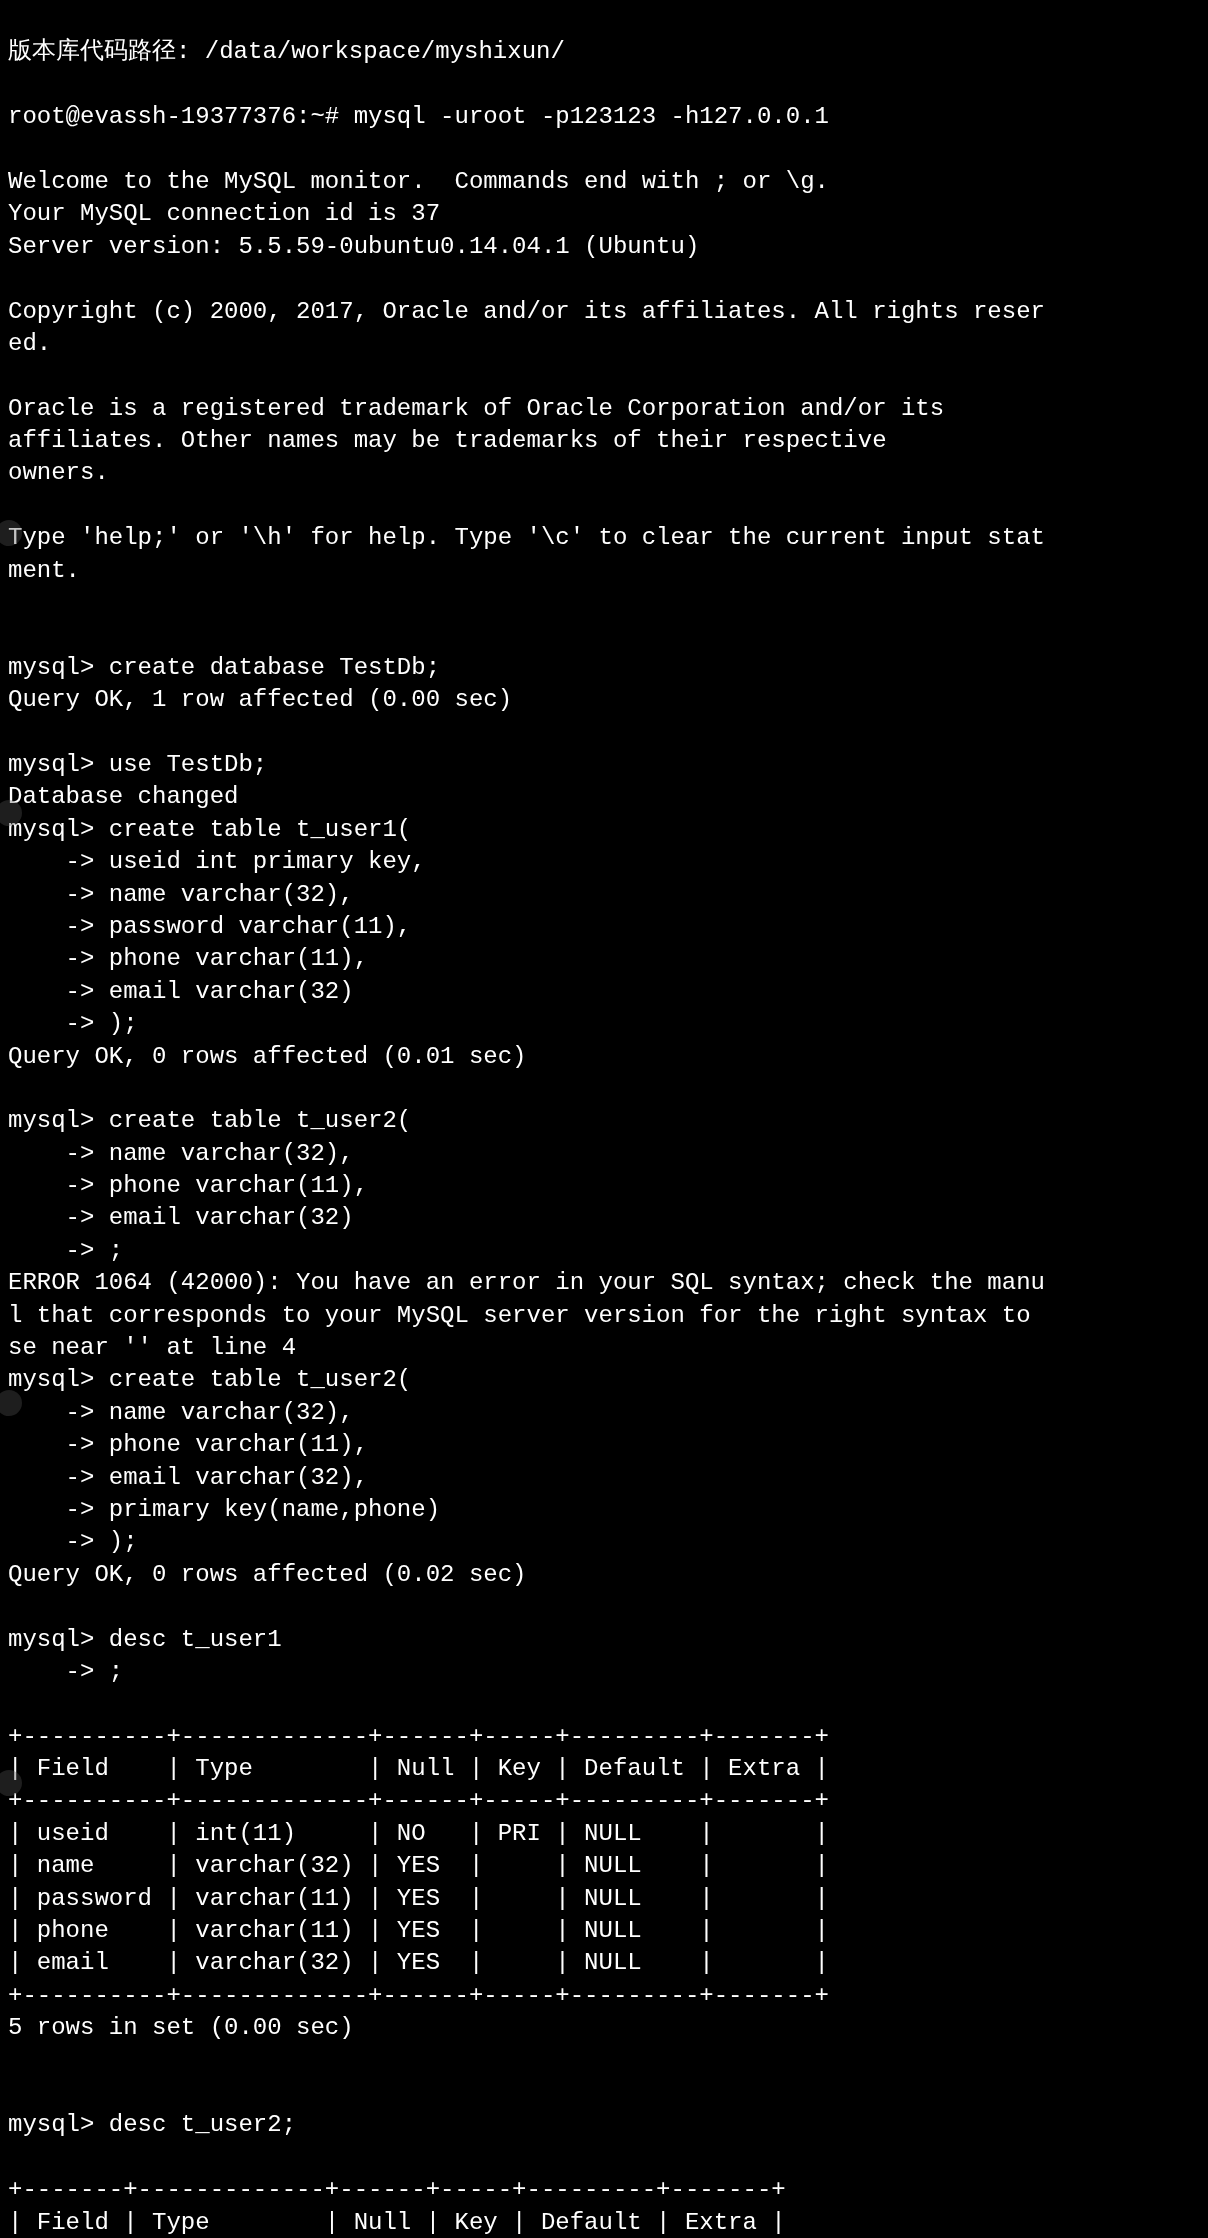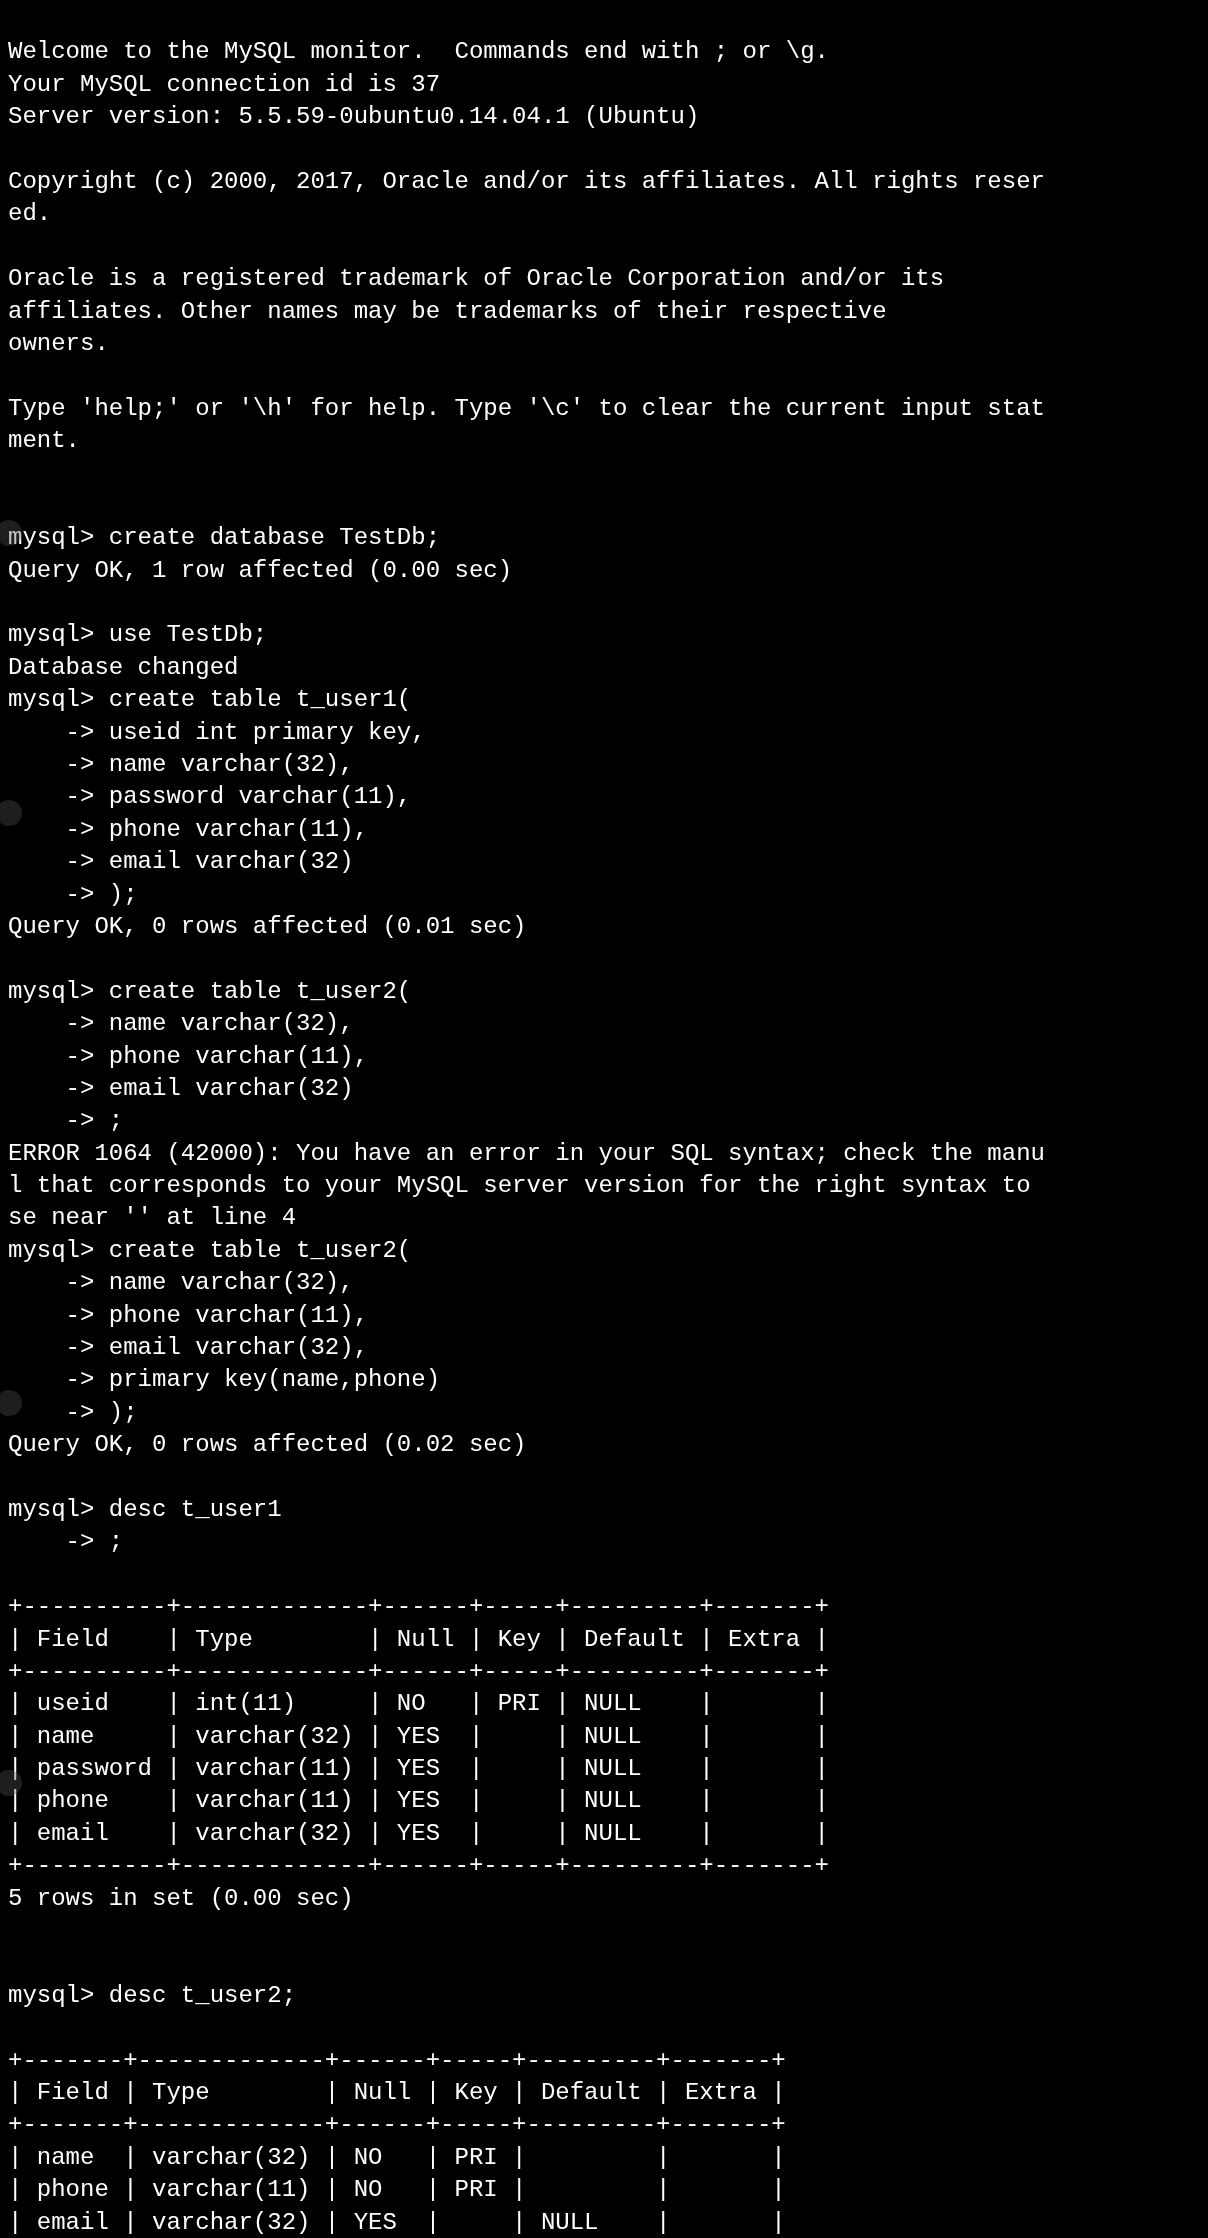--- a/index.html
+++ b/index.html
@@ -26,20 +26,24 @@
     height: 26px;
     background: #555;
     border-radius: 50%;
     opacity: 0.35;
   }
 </style>
 </head>
 <body>
 
 <div class="terminal">
+<span>版本库代码路径: /data/workspace/myshixun/
+</span>
+<span>root@evassh-19377376:~# mysql -uroot -p123123 -h127.0.0.1
+</span>
 <span id="banner-block">Welcome to the MySQL monitor.  Commands end with ; or \g.
 Your MySQL connection id is 37
 Server version: 5.5.59-0ubuntu0.14.04.1 (Ubuntu)
 
 Copyright (c) 2000, 2017, Oracle and/or its affiliates. All rights reser
 ed.
 
 Oracle is a registered trademark of Oracle Corporation and/or its
 affiliates. Other names may be trademarks of their respective
 owners.

